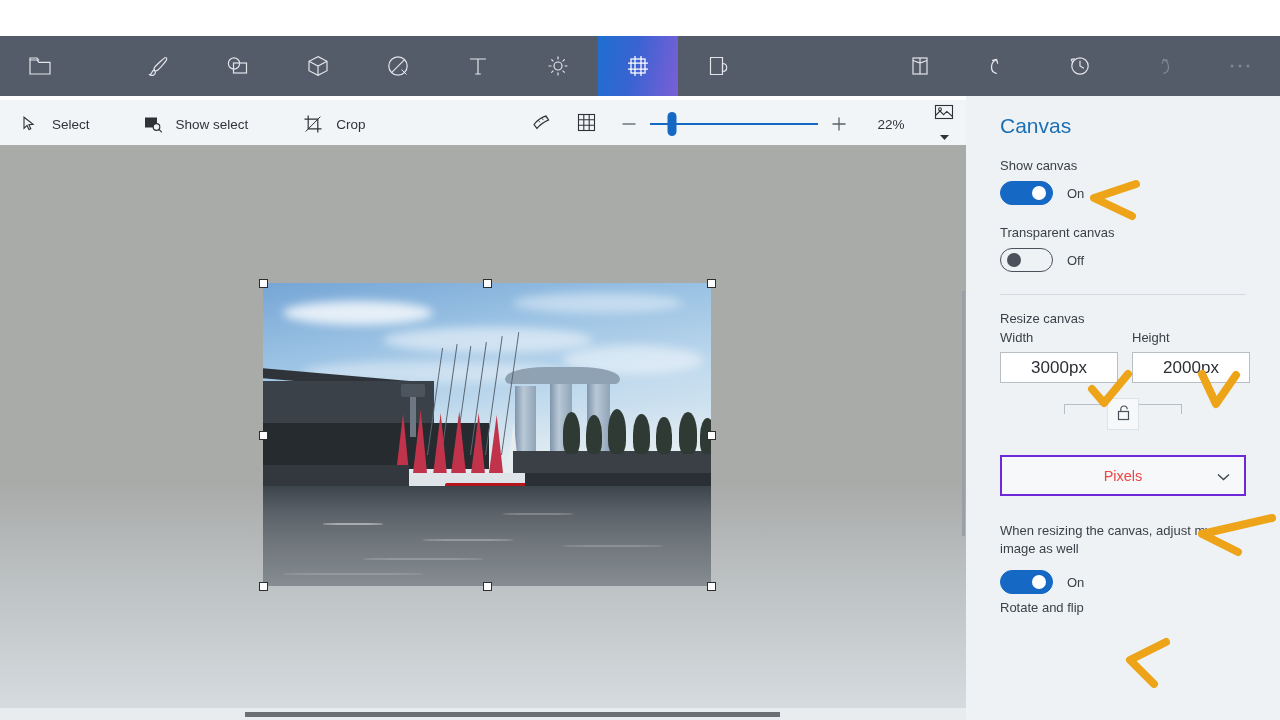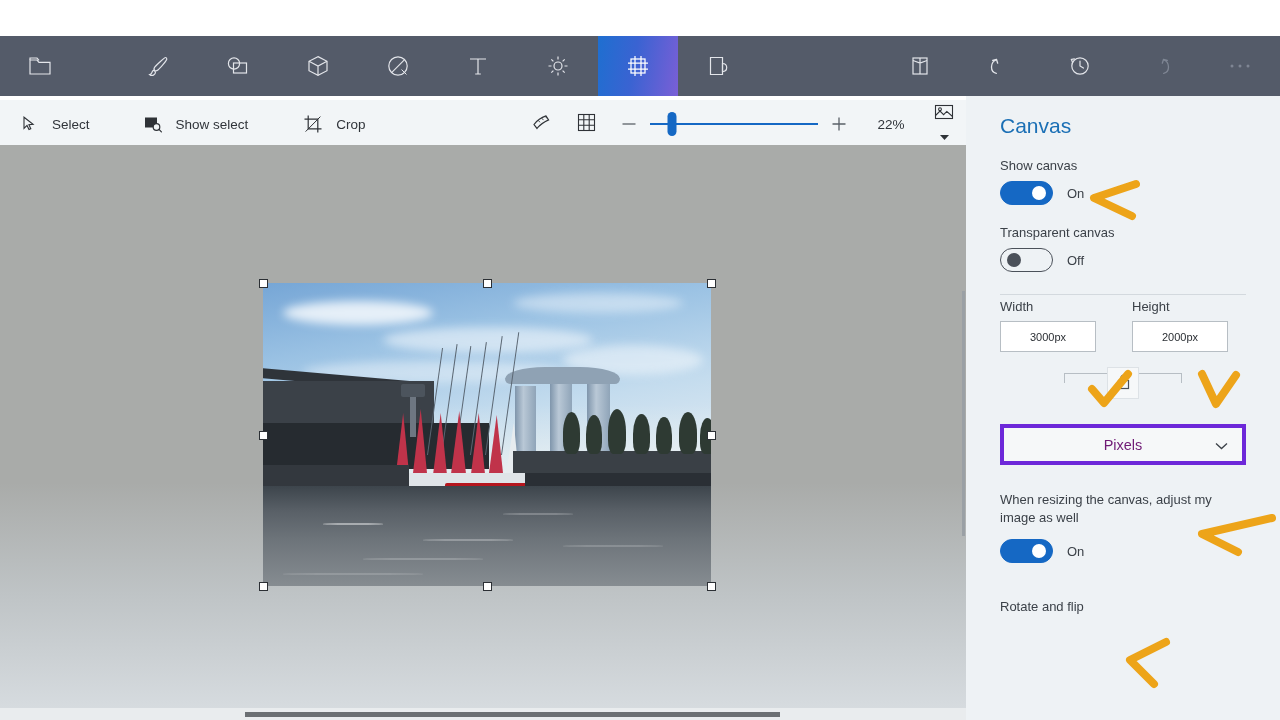--- a/index.html
+++ b/index.html
@@ -185,48 +185,48 @@
   .toggle.off .knob { background: #4b515a; left: 6px; right: auto; top: 3.5px; }
   .toggle-state { color: #3b4148; font-size: 13px; }
 
   .divider {
     height: 1px; background: #d3d9de; margin: 22px 34px 0 34px;
   }
   .wh-row { display: flex; padding-left: 34px; margin-top: 4px; gap: 14px; }
   .wh-col { width: 118px; }
   .wh-label { color: #3b4148; font-size: 13px; margin-bottom: 7px; }
   .wh-input {
-    width: 96px; height: 31px; background: #ffffff; border: 1px solid #b7bec4;
+    width: 118px; height: 31px; background: #ffffff; border: 1px solid #b7bec4;
     display: flex; align-items: center; justify-content: center;
-    color: #2b2f34; font-size: 11px;
+    color: #2b2f34; font-size: 17px;
   }
   .lock-row {
     display: flex; align-items: center; justify-content: center;
     margin-top: 10px; padding: 0 34px;
   }
   .lock-arm { width: 44px; height: 10px; border: 1px solid #b7bec4; border-bottom: none; }
   .lock-arm.left { border-right: none; }
   .lock-arm.right { border-left: none; }
   .lock-box {
     width: 32px; height: 32px; background: #f6f8f9; border: 1px solid #dde2e6;
     display: flex; align-items: center; justify-content: center; color: #4b515a;
     margin: 0 -1px; position: relative; top: 5px;
   }
   .units-select {
     margin: 30px 34px 0 34px; height: 41px; background: #f6f8f9;
-    border: 4px solid #6d28d9; display: flex; align-items: center;
-    justify-content: center; position: relative; color: #701a75; font-size: 14.5px;
+    border: 2px solid #6d28d9; display: flex; align-items: center;
+    justify-content: center; position: relative; color: #ef4444; font-size: 14.5px;
   }
   .units-chev { position: absolute; right: 14px; color: #3b4148; }
   .p-paragraph {
     color: #3b4148; font-size: 13px; padding: 0 34px 0 34px;
     margin-top: 26px; line-height: 18px;
   }
   .p-bottom-label {
-    color: #3b4148; font-size: 13px; padding-left: 34px; margin-top: 36px;
+    color: #3b4148; font-size: 13px; padding-left: 34px; margin-top: 6px;
   }
 
   
   .annot { position: absolute; pointer-events: none; z-index: 40; }
   .annot svg { display: block; }
 </style>
 </head>
 <body>
 
 <div id="app">
@@ -550,20 +550,21 @@
     <div class="p-label">Transparent canvas</div>
     <div class="toggle-row">
       <div class="toggle off">
         <div class="knob"></div>
       </div>
       <div class="toggle-state">Off</div>
     </div>
 
     <div class="divider"></div>
 
+    <div class="p-label tight">Resize canvas</div>
 
     <div class="wh-row">
       <div class="wh-col">
         <div class="wh-label">Width</div>
         <div class="wh-input">3000px</div>
       </div>
       <div class="wh-col">
         <div class="wh-label">Height</div>
         <div class="wh-input">2000px</div>
       </div>

